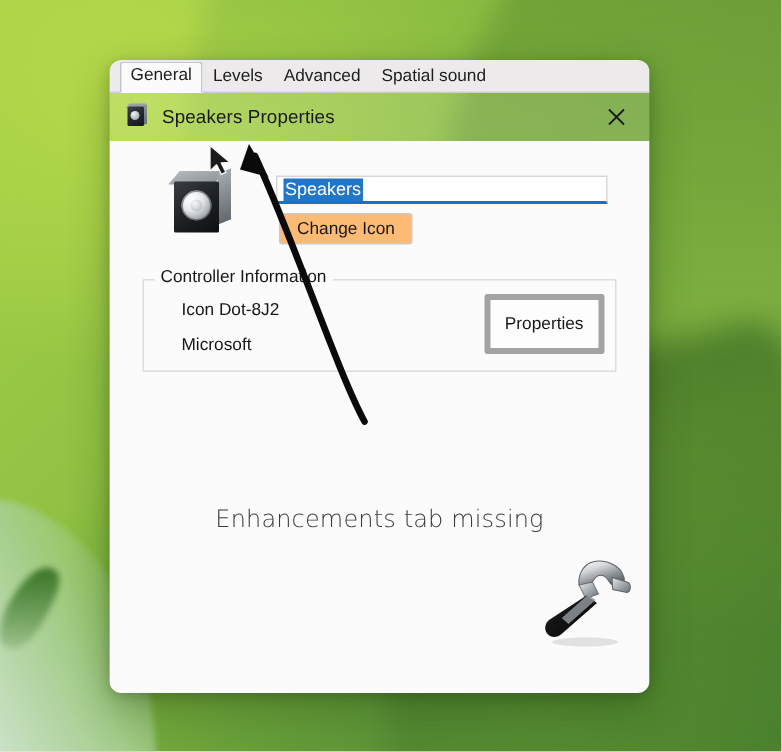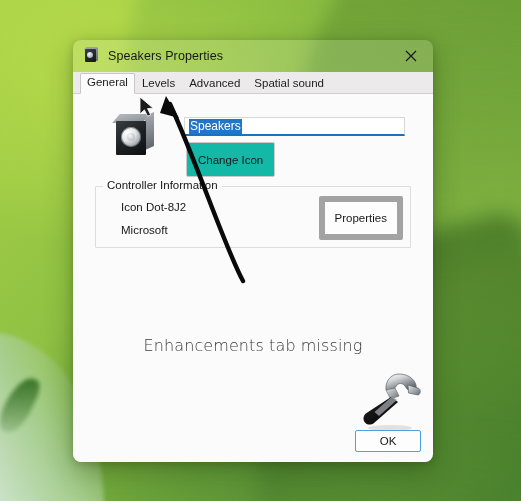--- a/index.html
+++ b/index.html
@@ -265,28 +265,28 @@
     font-size: 12px;
     color: #ffffff;
     background: #2176c7;
     padding: 0 1px;
     line-height: 15px;
   }
 
   #change-icon-button {
     position: absolute;
     left: 113px; top: 38px;
-    height: 35px;
+    height: 21px;
     padding: 0 11px;
     display: flex;
     align-items: center;
     justify-content: center;
     font-size: 11.5px;
     color: #181818;
-    background: #14b8a6;
+    background: #fdba74;
     border: 1px solid #ccc9c9;
     border-radius: 2px;
     cursor: default;
     box-sizing: border-box;
   }
 
   
   #controller-group {
     position: absolute;
     left: 22px; top: 92px;
@@ -318,21 +318,21 @@
     position: absolute;
     right: 7px; top: 9px;
     height: 21px;
     padding: 16px 10px;
     display: flex;
     align-items: center;
     justify-content: center;
     font-size: 11.5px;
     color: #181818;
     background: #fdfdfd;
-    border: 6px solid #a3a3a3;
+    border: 4px solid #a3a3a3;
     border-radius: 2px;
     cursor: default;
     box-sizing: border-box;
   }
 
   
   #annotation-text {
     position: absolute;
     left: 0; right: 0;
     top: 242px;
@@ -443,41 +443,41 @@
 
 <div id="desktop">
 
   <div class="blade" id="blade-topmid"></div>
   <div class="blade" id="blade-tr"></div>
   <div class="blade" id="blade-br"></div>
   <div id="leaf-pale"></div>
   <div id="leaf-pale-dark"></div>
 
   <div id="dialog">
+
+    <div id="tabstrip">
+      <div class="tab active">General</div>
+      <div class="tab">Levels</div>
+      <div class="tab">Advanced</div>
+      <div class="tab">Spatial sound</div>
+    </div>
 
     <div id="titlebar">
       <div id="titlebar-icon">
         <div class="spk-top"></div>
         <div class="spk-side"></div>
         <div class="spk-body"></div>
         <div class="spk-cone"></div>
       </div>
       <div id="title-text">Speakers Properties</div>
       <div id="close-button">
         <svg width="12" height="12" viewBox="0 0 12 12" aria-hidden="true">
           <path d="M1 1 L11 11 M11 1 L1 11" stroke="#1a1a1a" stroke-width="1.2" fill="none"></path>
         </svg>
       </div>
-    </div>
-
-    <div id="tabstrip">
-      <div class="tab active">General</div>
-      <div class="tab">Levels</div>
-      <div class="tab">Advanced</div>
-      <div class="tab">Spatial sound</div>
     </div>
 
     <div id="dialog-body">
 
       <div id="identity-row">
         <div id="device-icon">
           <div class="box-top"></div>
           <div class="box-side"></div>
           <div class="box-front"></div>
           <div class="driver-outer"></div>
@@ -528,21 +528,20 @@
           <path d="M34 24 L43 22 L47 30 L38.5 33 Z" fill="url(#neckGrad)" stroke="#5e6368" stroke-width="0.6"></path>
 
           <path d="M39 31 L46 36 L22 57 C19 59.5, 14.5 59, 12.5 56 C10.5 53, 11.5 49, 14.5 47 Z" fill="url(#handleGrad)"></path>
           <path d="M40 30.5 L45 34 L27 50 L22.5 46 Z" fill="#8f9499" opacity="0.85"></path>
           <ellipse cx="38" cy="62" rx="22" ry="3.1" fill="#000" opacity="0.10"></ellipse>
         </svg>
       </div>
 
 
       <div id="footer-buttons">
-        <div class="footer-btn default">OK</div>
       </div>
 
     </div>
   </div>
 
   <svg id="arrow-overlay" viewBox="0 0 521 501">
 
     <path d="M243 281 C225 248, 196 160, 170 104" stroke="#0a0a0a" stroke-width="4.4" fill="none" stroke-linecap="round"></path>
 
     <path d="M166 96 L179 118 L160 113 Z" fill="#0a0a0a"></path>

